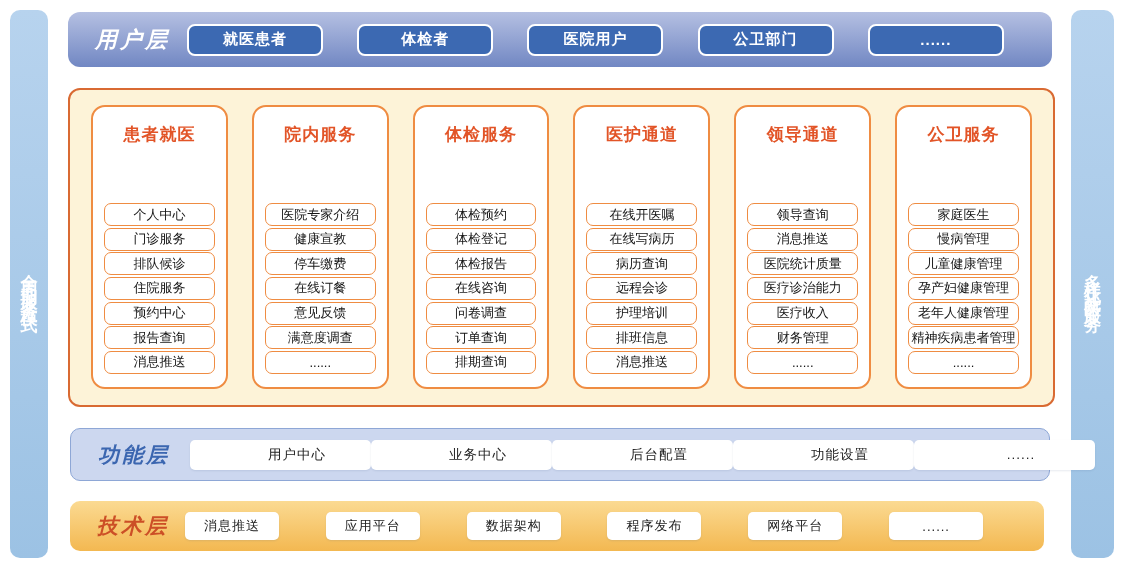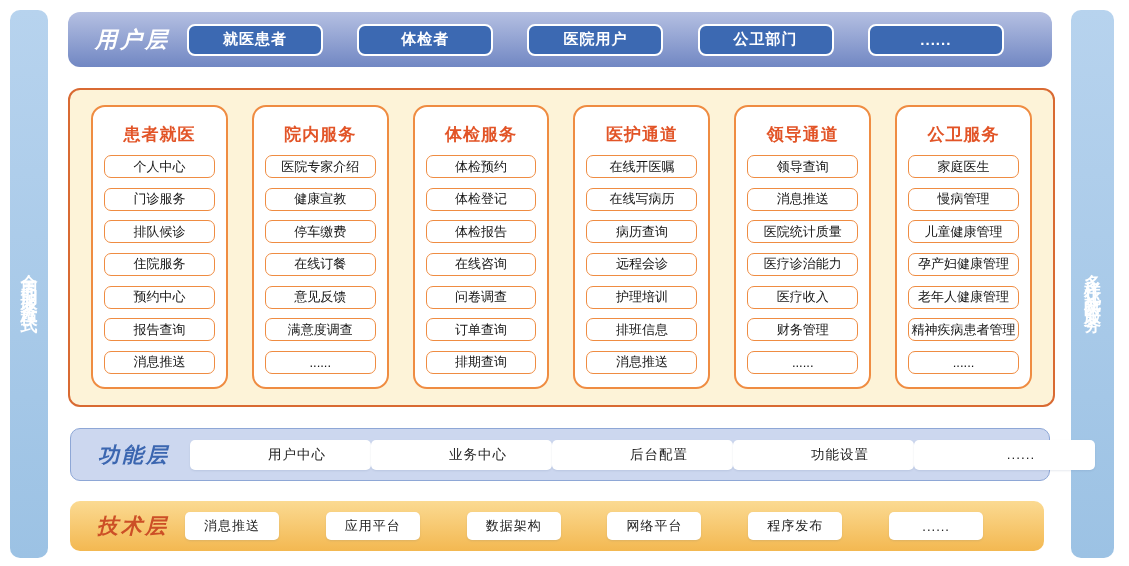--- a/index.html
+++ b/index.html
@@ -35,21 +35,21 @@
     display:flex;align-items:center;justify-content:center;letter-spacing:1px;
   }
   
   .main-panel{
     position:absolute;left:68px;top:88px;width:987px;height:319px;box-sizing:border-box;
     background:var(--panel-bg,#fdf3d8);border:2px solid var(--panel-border,#d96a32);border-radius:12px;
     display:flex;gap:24px;padding:15px 21px 16px;
   }
   .svc-col{
     flex:1;background:#fff;border:2px solid var(--column-border,#ef8c42);border-radius:14px;
-    box-sizing:border-box;display:flex;flex-direction:column;padding:9px 11px 13px;min-width:0;
+    box-sizing:border-box;display:flex;flex-direction:column;padding:9px 11px 13px;min-width:0;gap:48px;
   }
   .svc-title{
     text-align:center;color:var(--column-title,#e25427);font-weight:bold;font-size:17px;
     letter-spacing:1px;margin:7px 0 9px;
   }
   .svc-items{flex:1;display:flex;flex-direction:column;justify-content:space-between;}
   .svc-chip{
     height:23px;border:1.6px solid var(--column-border,#ef8c42);border-radius:7px;background:#fff;
     display:flex;align-items:center;justify-content:center;
     font-size:13px;color:#151515;white-space:nowrap;box-sizing:border-box;padding:0 2px;
@@ -222,24 +222,24 @@
         <div class="pill-wrap">
           <div class="white-btn tech-btn">消息推送</div>
         </div>
         <div class="pill-wrap">
           <div class="white-btn tech-btn">应用平台</div>
         </div>
         <div class="pill-wrap">
           <div class="white-btn tech-btn">数据架构</div>
         </div>
         <div class="pill-wrap">
+          <div class="white-btn tech-btn">程序发布</div>
+        </div>
+        <div class="pill-wrap">
           <div class="white-btn tech-btn">网络平台</div>
         </div>
         <div class="pill-wrap">
-          <div class="white-btn tech-btn">程序发布</div>
-        </div>
-        <div class="pill-wrap">
           <div class="white-btn tech-btn">......</div>
         </div>
       </div>
   </div>
 
 </div>
 
 </body></html>

